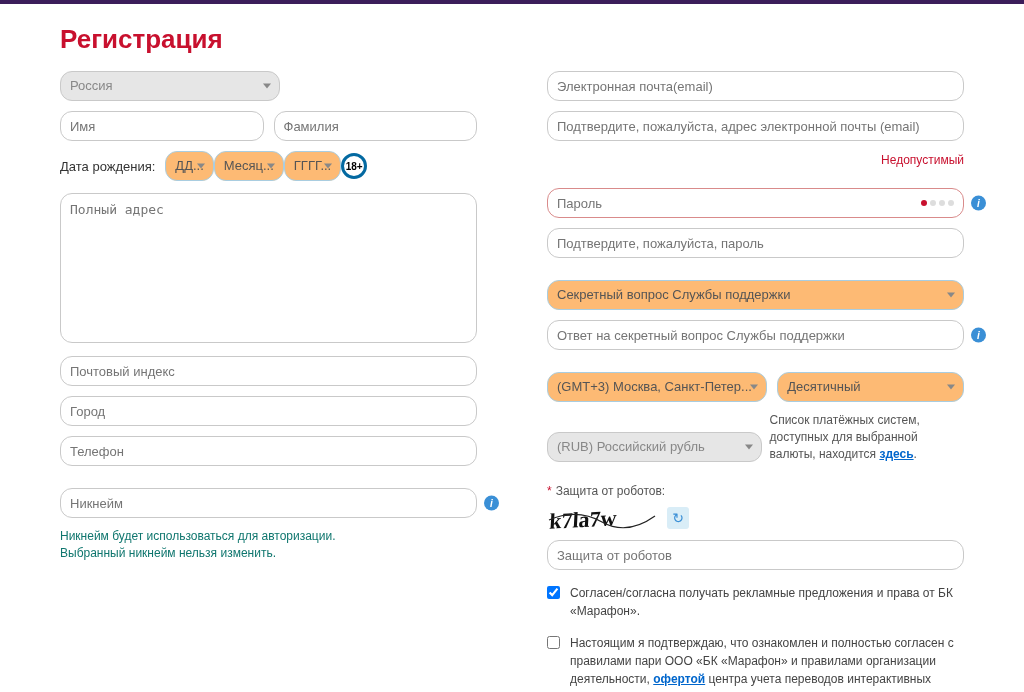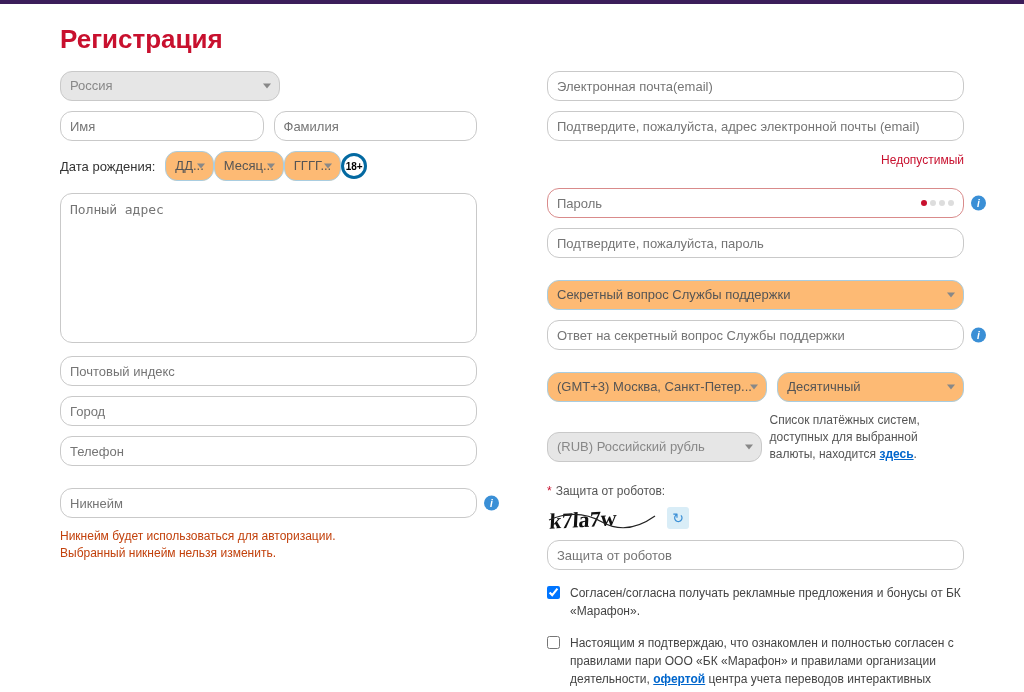--- a/index.html
+++ b/index.html
@@ -68,21 +68,21 @@
   .dd-sel { width: 60px; }
   .mm-sel { width: 110px; justify-content: center; }
   .yy-sel { width: 70px; }
 
   .age-badge {
     width: 26px; height: 26px; border: 3px solid #0369a1; border-radius: 50%;
     display: inline-flex; align-items: center; justify-content: center;
     font-size: 10px; font-weight: bold; color: #000;
   }
 
-  .hint { font-size: 12px; color: #c2410c; line-height: 1.4; margin-top: 4px; }
+  .hint { font-size: 12px; color: #0f766e; line-height: 1.4; margin-top: 4px; }
 
   .info-icon {
     position: absolute;
     right: -22px;
     top: 50%;
     transform: translateY(-50%);
     width: 15px; height: 15px;
     border-radius: 50%;
     background: #3a8fd6;
     color: #fff;
@@ -260,21 +260,21 @@
           </svg>
           <span class="refresh-icon">↻</span>
         </div>
         <div class="field">
           <input class="input" placeholder="Защита от роботов" style="">
         </div>
       </div>
 
       <label class="check-row">
         <input type="checkbox" checked="" style="">
-        <span>Согласен/согласна получать рекламные предложения и бонусы от БК «Марафон».</span>
+        <span>Согласен/согласна получать рекламные предложения и права от БК «Марафон».</span>
       </label>
 
       <label class="check-row">
         <input type="checkbox" style="">
         <span>
           <span>Настоящим я подтверждаю, что ознакомлен и полностью согласен с правилами пари ООО «БК «Марафон» и правилами организации деятельности, </span><a href="#">офертой</a><span> центра учета переводов интерактивных ставок КИВИ Банк (АО) и подтверждаю свое согласие на предоставление ООО «БК «Марафон» и КИВИ Банк (АО) права на обработку персональных данных.</span>
         </span>
       </label>
 
     </div>

